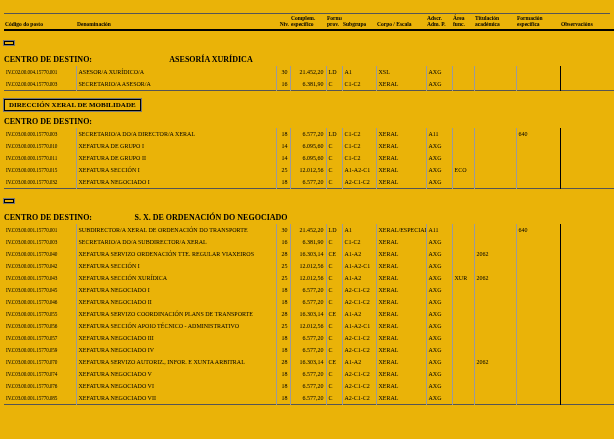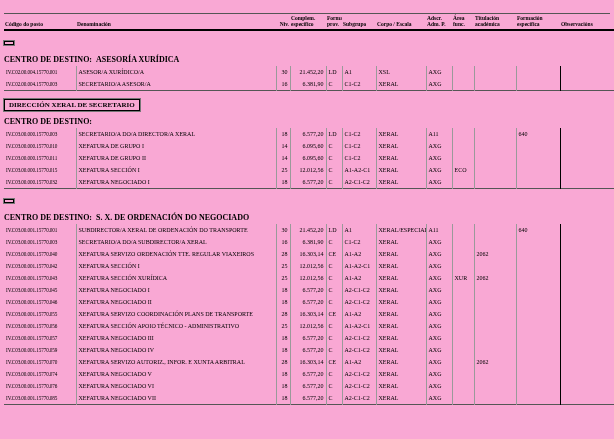--- a/index.html
+++ b/index.html
@@ -1,17 +1,17 @@
 <!DOCTYPE html>
 <html><head>
 <meta charset="utf-8">
 <style>
   html,body { margin:0; padding:0; background:#e8e8e8; }
   .page {
-    position:relative; width:614px; height:439px; background:#f9a8d4;
+    position:relative; width:614px; height:439px; background:#eab308;
     font-family:"Liberation Serif", serif; color:#000; overflow:hidden;
     box-sizing:border-box; padding:13px 4px 0 4px;
   }
   .rule-top { border-top:1px solid #555; height:0; }
   table { border-collapse:collapse; table-layout:fixed; width:606px; }
   col.c0{width:72px} col.c1{width:200px} col.c2{width:14px} col.c3{width:36px}
   col.c4{width:16px} col.c5{width:34px} col.c6{width:50px} col.c7{width:26px}
   col.c8{width:22px} col.c9{width:42px} col.c10{width:44px} col.c11{width:58px}
   table.hdr { border-bottom:2px solid #000; }
   table.hdr th {
@@ -25,21 +25,21 @@
     font-size:6px; height:12px; line-height:12px; padding:0 2px;
     border-left:1px solid #9a9a9a; white-space:nowrap; overflow:hidden;
     vertical-align:middle;
   }
   table.rows td.k0 { border-left:none; font-size:5.2px; letter-spacing:-0.1px; }
   table.rows td.k2, table.rows td.k3 { text-align:right; }
   table.rows td.k11 { border-left:1px solid #000; }
   .sec-head { display:flex; align-items:baseline; font-weight:bold; font-size:8px;
     margin:4px 0 2px 0; }
   .cd-label { flex:0 0 92px; }
-  .cd-name-wrap { flex:0 0 230px; }
+  .cd-name-wrap { flex:0 0 230px; text-align:center; }
   .divider-box {
     display:inline-block; border:1px solid #000; outline:1px solid #777;
     padding:1px 4px; font-weight:bold; font-size:7px; margin:6px 0 2px 0;
   }
   .section { margin-top:2px; }
 </style>
 </head>
 <body>
 
 <div class="page">
@@ -168,21 +168,21 @@
               <td class="k9"></td>
               <td class="k10"></td>
               <td class="k11"></td>
             </tr>
           </tbody>
     </table>
   </div>
 
   <div class="section">
     <div class="divider-box">
-      <span>DIRECCIÓN XERAL DE SECRETARIO</span>
+      <span>DIRECCIÓN XERAL DE MOBILIDADE</span>
     </div>
     <div class="sec-head">
       <span class="cd-label">CENTRO DE DESTINO:</span>
     </div>
     <table class="rows">
       <colgroup>
         <col class="c0">
             <col class="c1">
             <col class="c2">
             <col class="c3">

